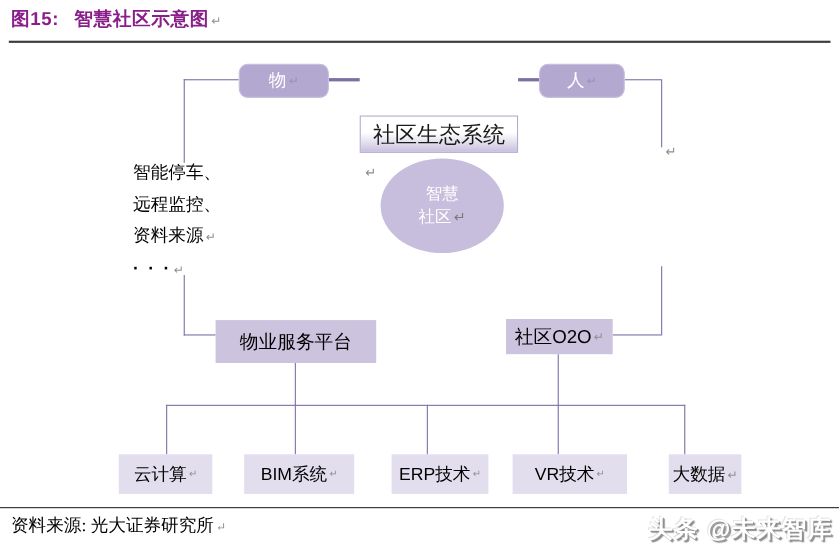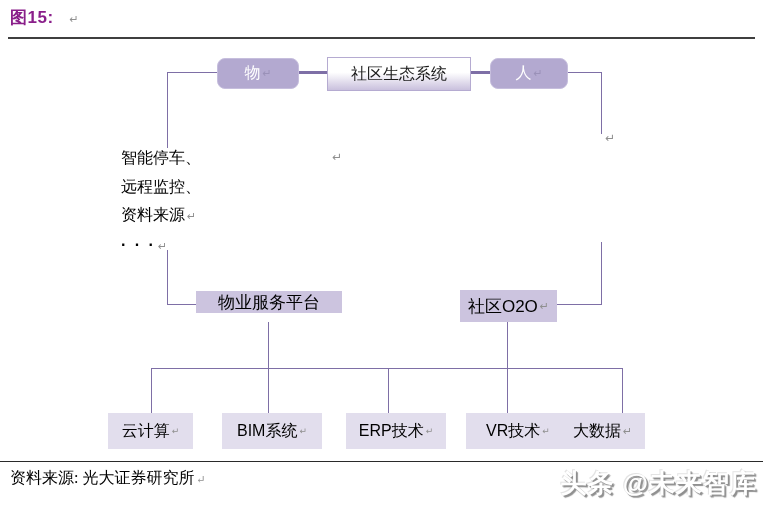--- a/index.html
+++ b/index.html
@@ -18,21 +18,21 @@
   
   .node {
     position:absolute; display:flex; align-items:center; justify-content:center;
     background:#b3a9d0; color:#ffffff; font-size:16px; border-radius:8px;
     border:1px solid #c6bedd; box-sizing:border-box;
   }
   .eco {
     position:absolute; display:flex; align-items:center; justify-content:center;
     background:linear-gradient(180deg,#ffffff 45%,#c9c0dd 100%);
     border:1px solid #b5abd1; box-sizing:border-box;
-    color:#1a1a1a; font-size:16px;
+    color:#1a1a1a; font-size:20px;margin-top:48px;
   }
   .ellipse {
     position:absolute; left:346px; top:144px; width:112px; height:86px;
     background:#c6bedc; border-radius:50%;
     display:flex; flex-direction:column; align-items:center; justify-content:center;
     color:#ffffff; font-size:15px; line-height:21px;
   }
   .midbox {
     position:absolute; display:flex; align-items:center; justify-content:center;
     background:#ccc4df; color:#000; font-size:17px;
@@ -46,33 +46,34 @@
   .sidetext { position:absolute; color:#000; font-size:16px; line-height:28.5px; white-space:nowrap; }
   .dots { font-weight:bold; letter-spacing:2px; }
   
   .pm { color:#8f8f8f; font-size:11px; margin-left:2px; font-weight:normal; }
   .pm-float { position:absolute; color:#8f8f8f; font-size:12px; }
   
   .footer-rule { position:absolute; left:0; top:461px; width:763px; height:1px; background:#2a2a2a; }
   .source { position:absolute; left:10px; top:468px; font-family:"Liberation Serif","DejaVu Serif",serif;
             font-size:16px; color:#000; display:flex; align-items:baseline; }
   .watermark {
-    position:absolute; right:6px; top:466px; font-size:26px; font-weight:bold; letter-spacing:1px;
+    position:absolute; right:6px; top:466px; font-size:22px; font-weight:bold; letter-spacing:1px;
     color:#ffffff;
     text-shadow: 2px 2px 1px #8f8f8f, -1px -1px 0 #e3e3e3, 1px 1px 0 #a5a5a5;
     white-space:nowrap;
   }
 </style>
 </head>
 <body>
 
 <div id="canvas">
 
   <div class="title-row">
     <span class="title-prefix">图15:</span>
+    <span>智慧社区示意图</span>
     <span class="pm">↵</span>
   </div>
   <div class="title-rule"></div>
 
   <div class="ln" style="left:167px;top:72px;width:50px;height:1px"></div>
   <div class="ln" style="left:299px;top:71px;width:28px;height:3px"></div>
   <div class="ln" style="left:471px;top:71px;width:19px;height:3px"></div>
   <div class="ln" style="left:568px;top:72px;width:33px;height:1px"></div>
   <div class="ln" style="left:167px;top:72px;width:1px;height:76px"></div>
   <div class="ln" style="left:167px;top:250px;width:1px;height:55px"></div>
@@ -94,56 +95,60 @@
       <span class="pm" style="color:#9a91b8">↵</span>
   </div>
   <div class="eco" style="left:327px;top:57px;width:144px;height:34px">
     <span>社区生态系统</span>
   </div>
   <div class="node" style="left:490px;top:58px;width:78px;height:31px">
     <span>人</span>
       <span class="pm" style="color:#9a91b8">↵</span>
   </div>
 
+  <div class="ellipse">
+    <span>智慧</span>
+    <span><span>社区</span><span class="pm" style="font-size:13px;color:#7a7a7a">↵</span></span>
+  </div>
   <span class="pm-float" style="left:332px;top:150px">↵</span>
   <span class="pm-float" style="left:605px;top:131px">↵</span>
 
   <div class="sidetext" style="left:121px;top:144px">
     <span>智能停车、</span><br>
     <span>远程监控、</span><br>
     <span>资料来源</span><span class="pm">↵</span><br>
     <span class="dots">· · ·</span><span class="pm">↵</span>
   </div>
 
 
-  <div class="midbox" style="left:196px;top:291px;width:146px;height:22px">
+  <div class="midbox" style="left:196px;top:291px;width:146px;height:39px">
     <span>物业服务平台</span>
   </div>
   <div class="midbox" style="left:460px;top:290px;width:97px;height:32px">
     <span>社区O2O</span>
       <span class="pm">↵</span>
   </div>
 
   <div class="tech" style="left:108px;width:85px">
     <span>云计算</span>
       <span class="pm" style="font-size:9px">↵</span>
   </div>
   <div class="tech" style="left:222px;width:100px">
     <span>BIM系统</span>
       <span class="pm" style="font-size:9px">↵</span>
   </div>
-  <div class="tech" style="left:346px;width:100px">
+  <div class="tech" style="left:356px;width:88px">
     <span>ERP技术</span>
       <span class="pm" style="font-size:9px">↵</span>
   </div>
   <div class="tech" style="left:466px;width:104px">
     <span>VR技术</span>
       <span class="pm" style="font-size:9px">↵</span>
   </div>
-  <div class="tech" style="left:560px;width:85px">
+  <div class="tech" style="left:608px;width:66px">
     <span>大数据</span>
       <span class="pm">↵</span>
   </div>
 
   <div class="footer-rule"></div>
   <div class="source">
     <span>资料来源: 光大证券研究所</span>
     <span class="pm">↵</span>
   </div>
   <div class="watermark">头条 @未来智库</div>

